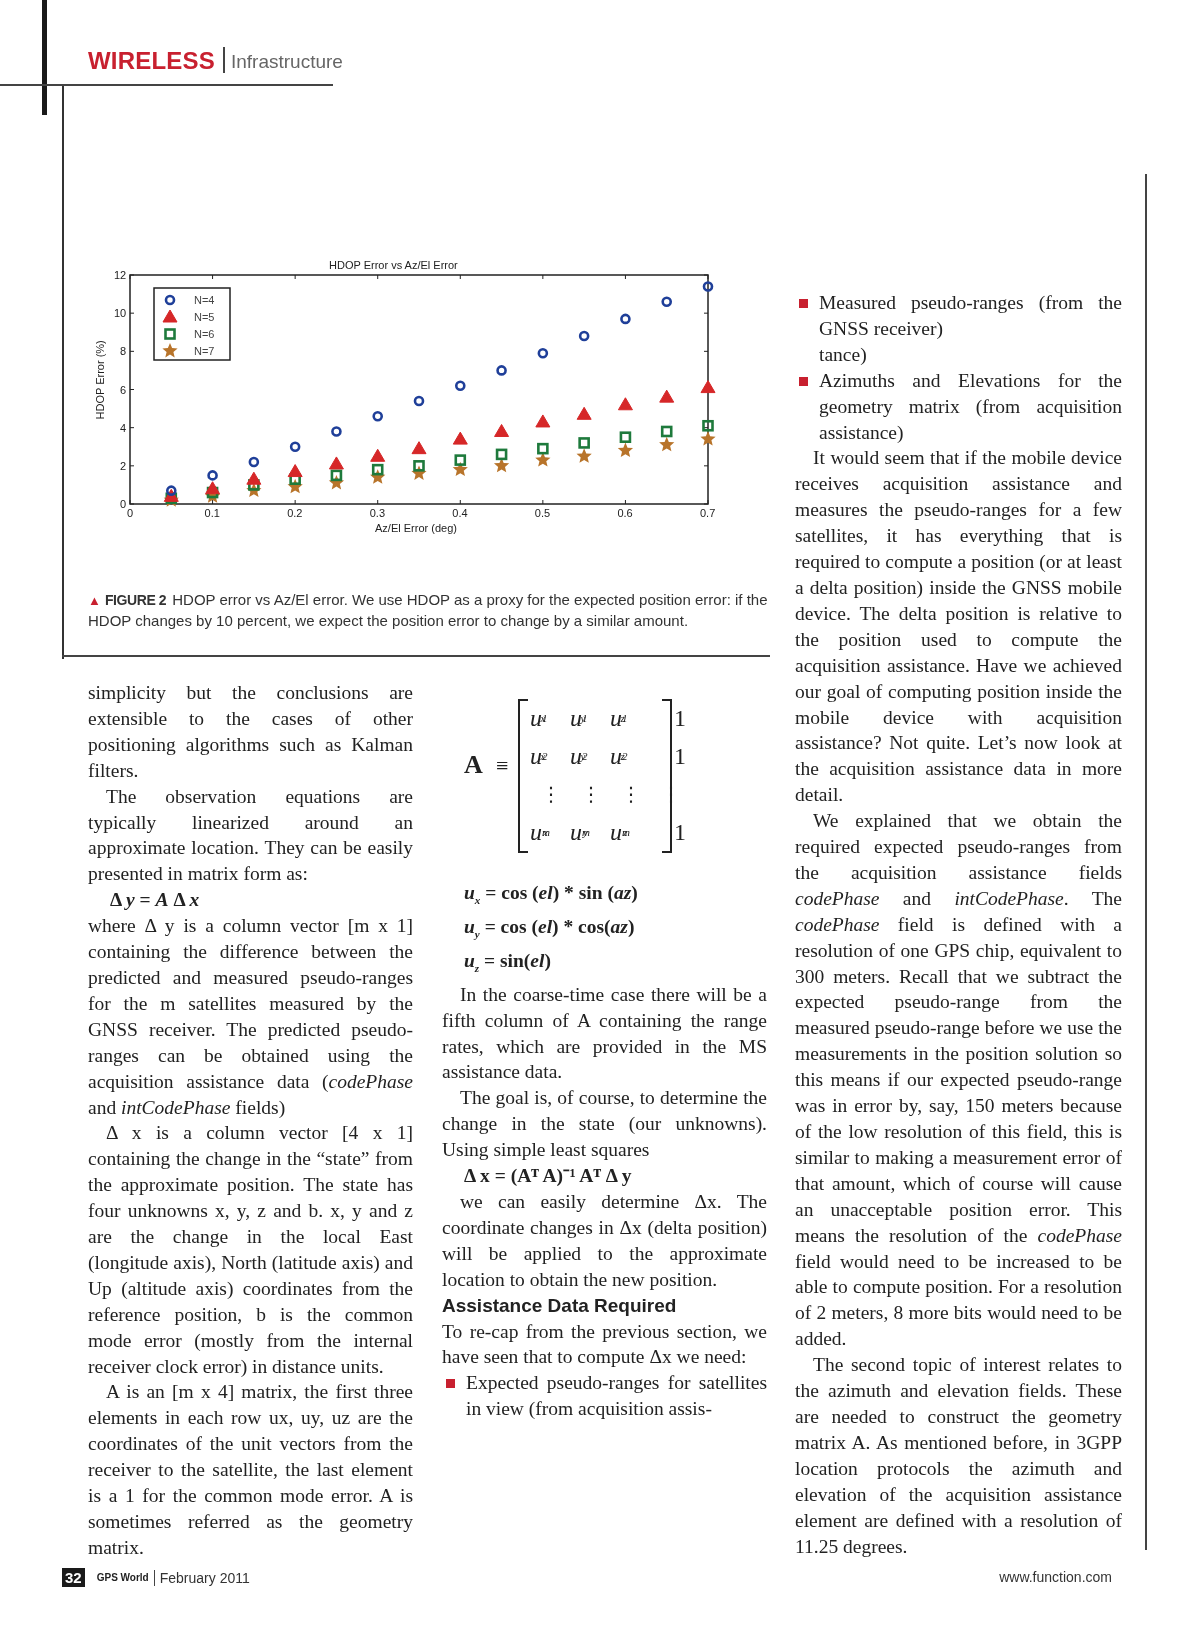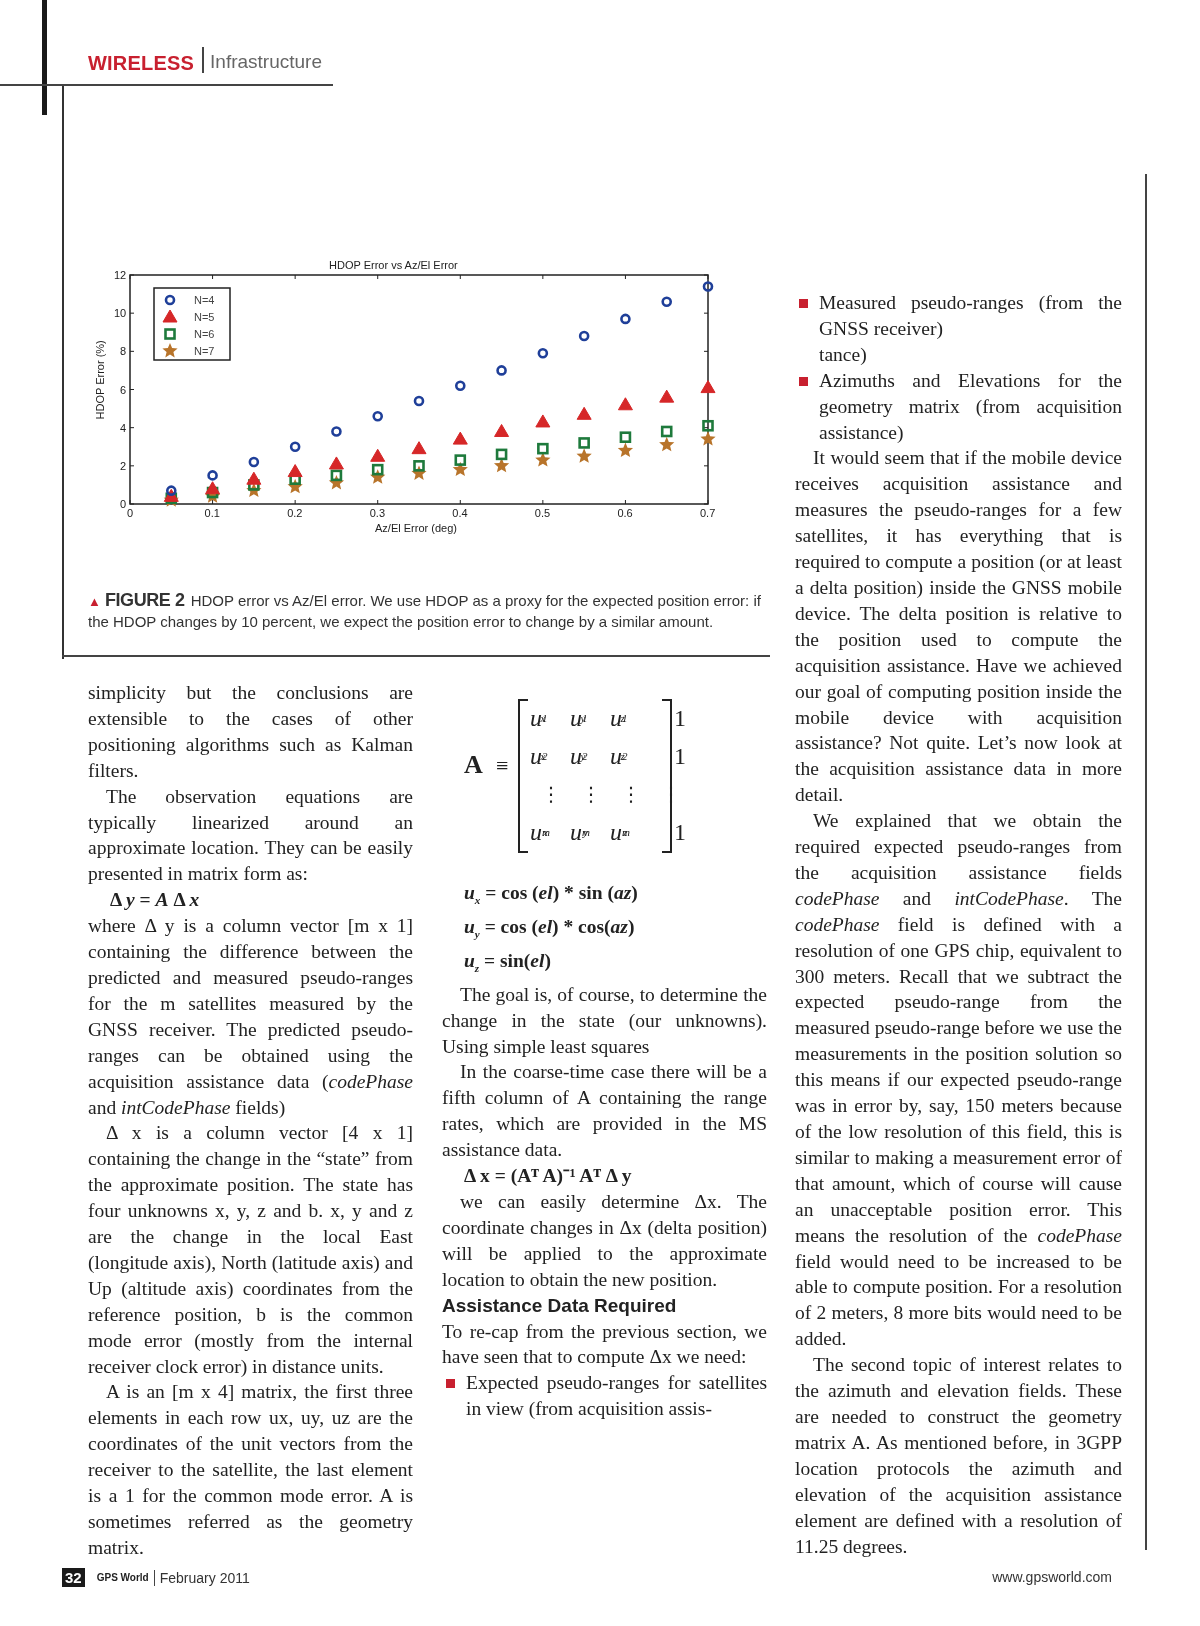--- a/index.html
+++ b/index.html
@@ -4,28 +4,28 @@
 <style>
   html,body{margin:0;padding:0;background:#fff;}
   body{width:1200px;height:1626px;position:relative;overflow:hidden;font-family:"Liberation Serif",serif;color:#222;}
   .abs{position:absolute;}
   .vbar-thick{left:42px;top:0;width:5px;height:115px;background:#1a1a1a;}
   .vbar-left{left:62px;top:84px;width:2px;height:575px;background:#333;}
   .hline-top{left:0;top:84px;width:333px;height:2px;background:#444;}
   .vbar-right{left:1145px;top:174px;width:2px;height:1376px;background:#444;}
   .hline-cap{left:62px;top:655px;width:708px;height:2px;background:#444;}
   .header{left:88px;top:47px;font-family:"Liberation Sans",sans-serif;display:flex;align-items:flex-end;}
-  .hdr-sec{color:#c8202f;font-weight:bold;font-size:20px;letter-spacing:0.2px;}
+  .hdr-sec{color:#c8202f;font-weight:bold;font-size:24px;letter-spacing:0.2px;}
   .hdr-sep{width:2px;height:26px;background:#444;margin:0 6px 2px 8px;}
   .hdr-sub{color:#666;font-size:19px;margin-bottom:2px;}
 
   .chart{left:90px;top:255px;width:660px;height:310px;}
   .caption{left:88px;top:590px;width:680px;font-family:"Liberation Sans",sans-serif;font-size:15px;line-height:20px;color:#333;}
   .caption .tri{color:#c8202f;font-size:13px;margin-right:4px;}
-  .caption .fig{font-weight:bold;letter-spacing:-0.4px;margin-right:6px;font-size:18px;}
+  .caption .fig{font-weight:bold;letter-spacing:-0.4px;margin-right:6px;font-size:14px;}
 
   .col{position:absolute;font-size:19.5px;line-height:25.9px;text-align:justify;}
   .col p{margin:0;}
   .ind{text-indent:18px;}
   .col1{left:88px;top:680px;width:325px;}
   .col2{left:442px;top:880px;width:325px;}
   .col3{left:795px;top:290px;width:327px;}
   .eq{padding-left:22px;text-align:left;font-weight:bold;}
   i{font-style:italic;}
   sub.s{font-size:11px;vertical-align:-5px;}
@@ -222,22 +222,22 @@
       <span>u<sup class="s">m</sup><sub class="s" style="margin-left:-7px">z</sub></span>
       <span class="one">1</span>
     </div>
   <span class="mBrR"></span>
 </div>
 
 <div class="col col2">
   <p class="eq"><i>u</i><sub class="s"><i>x</i></sub> <span id="equx">= cos (<i>el</i>) * sin (<i>az</i>)</span></p>
   <p class="eq"><i>u</i><sub class="s"><i>y</i></sub> <span id="equy">= cos (<i>el</i>) * cos(<i>az</i>)</span></p>
   <p class="eq"><i>u</i><sub class="s"><i>z</i></sub> <span id="equz">= sin(<i>el</i>)</span></p>
+  <p class="ind" id="c2p2">In the coarse-time case there will be a fifth column of A containing the range rates, which are provided in the MS assistance data.</p>
   <p class="ind">The goal is, of course, to determine the change in the state (our unknowns). Using simple least squares</p>
-  <p class="ind" id="c2p2">In the coarse-time case there will be a fifth column of A containing the range rates, which are provided in the MS assistance data.</p>
   <p class="eq"><span>Δ x = (Aᵀ A)⁻¹ Aᵀ Δ y</span></p>
   <p class="ind">we can easily determine Δx. The coordinate changes in Δx (delta position) will be applied to the approximate location to obtain the new position.</p>
   <p class="h3">Assistance Data Required</p>
   <p>To re-cap from the previous section, we have seen that to compute Δx we need:</p>
   <p class="bul">Expected pseudo-ranges for satellites in view (from acquisition assis-</p>
 </div>
 
 <div class="col col3">
   <p class="bul">Measured pseudo-ranges (from the GNSS receiver)</p>
   <p class="bul cont">tance)</p>
@@ -246,13 +246,13 @@
   <p class="ind" id="c3p2">We explained that we obtain the required expected pseudo-ranges from the acquisition assistance fields <i>codePhase</i> and <i>intCodePhase</i>. The <i>codePhase</i> field is defined with a resolution of one GPS chip, equivalent to 300 meters. Recall that we subtract the expected pseudo-range from the measured pseudo-range before we use the measurements in the position solution so this means if our expected pseudo-range was in error by, say, 150 meters because of the low resolution of this field, this is similar to making a measurement error of that amount, which of course will cause an unacceptable position error. This means the resolution of the <i>codePhase</i> field would need to be increased to be able to compute position. For a resolution of 2 meters, 8 more bits would need to be added.</p>
   <p class="ind" id="c3p3">The second topic of interest relates to the azimuth and elevation fields. These are needed to construct the geometry matrix A. As mentioned before, in 3GPP location protocols the azimuth and elevation of the acquisition assistance element are defined with a resolution of 11.25 degrees.</p>
 </div>
 
 <div class="abs footer">
   <span class="pg">32</span>
   <span class="mag">GPS World</span>
   <span class="fsep"></span>
   <span class="date">February 2011</span>
 </div>
-<div class="abs url">www.gpsworld.com</div>
+<div class="abs url">www.function.com</div>
 
 </body></html>

